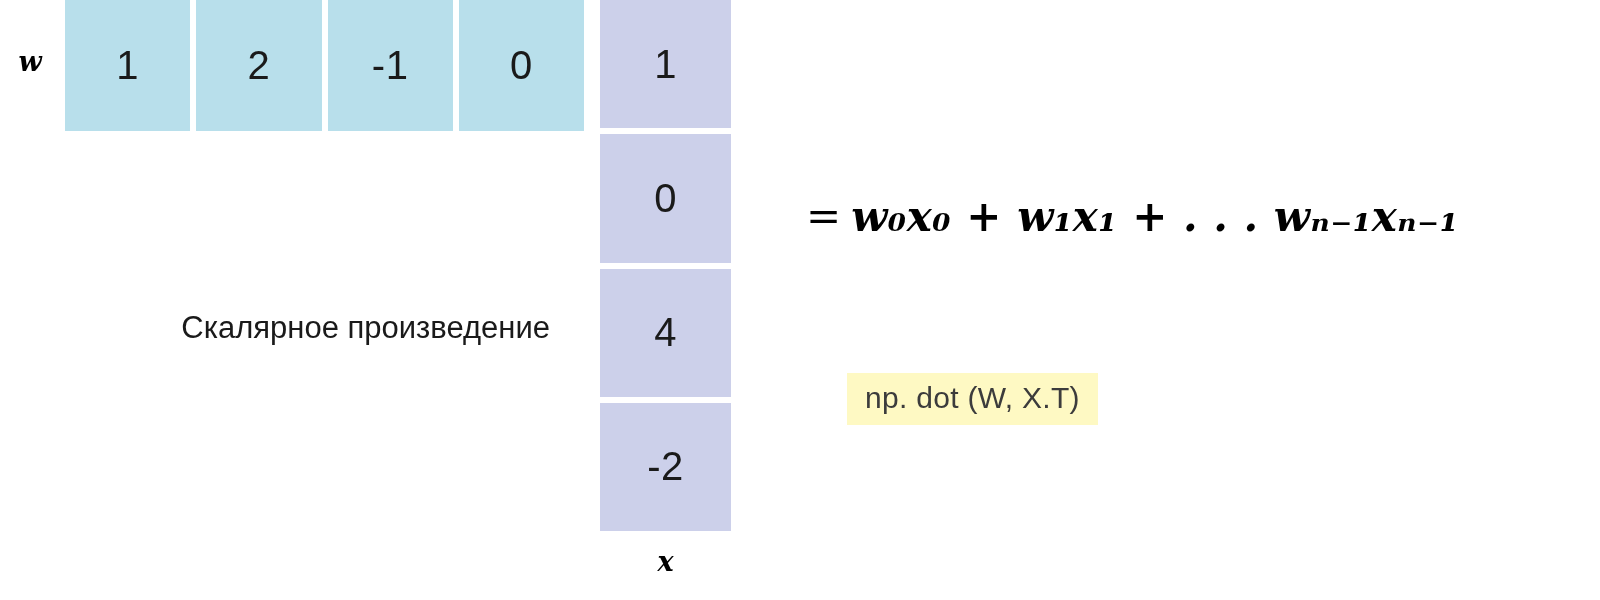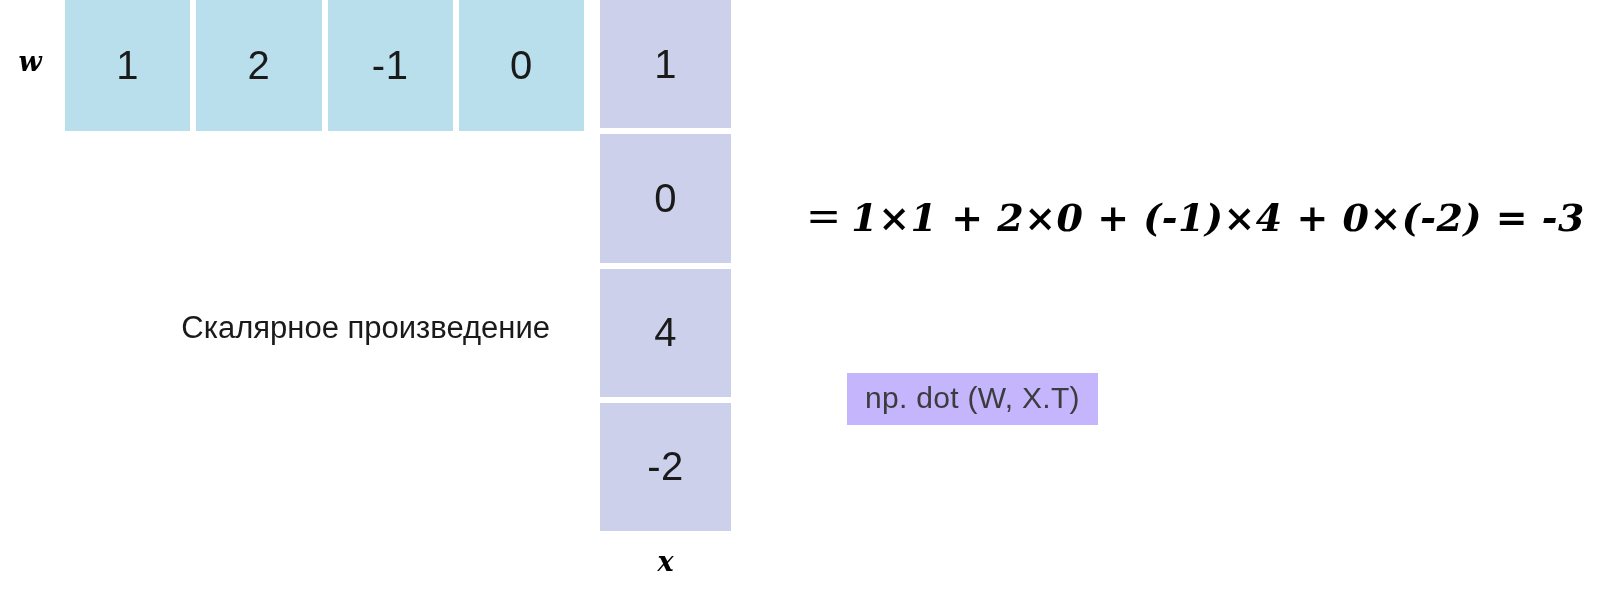--- a/index.html
+++ b/index.html
@@ -132,21 +132,21 @@
     font-size: 38px;
     letter-spacing: 0.5px;
   }
 
   
   #code-badge {
     position: absolute;
     left: 847px;
     top: 373px;
     padding: 8px 18px 10px 18px;
-    background: #c4b5fd;
+    background: #fef9c3;
     font-family: "Liberation Sans", sans-serif;
     font-size: 30px;
     font-weight: 300;
     color: #3c3c3c;
     letter-spacing: 0.3px;
     white-space: nowrap;
   }
 </style>
 </head>
 <body>
@@ -164,18 +164,18 @@
   <div class="x-cell">1</div>
   <div class="x-cell">0</div>
   <div class="x-cell">4</div>
   <div class="x-cell">-2</div>
 </div>
 <div id="x-label">x</div>
 
 <div id="caption">Скалярное произведение</div>
 
 <div id="equations">
-  <div class="eq-line" id="eq-line-2">
-    <span class="eq-equals">=</span><span class="eq-body-2">1×1 + 2×0 + (-1)×4 + 0×(-2) = -3</span>
+  <div class="eq-line" id="eq-line-1">
+    <span class="eq-equals">=</span><span class="eq-body-1">w₀x₀ + w₁x₁ + . . . wₙ₋₁xₙ₋₁</span>
   </div>
 </div>
 
 <div id="code-badge">np. dot (W, X.T)</div>
 
 </body></html>

